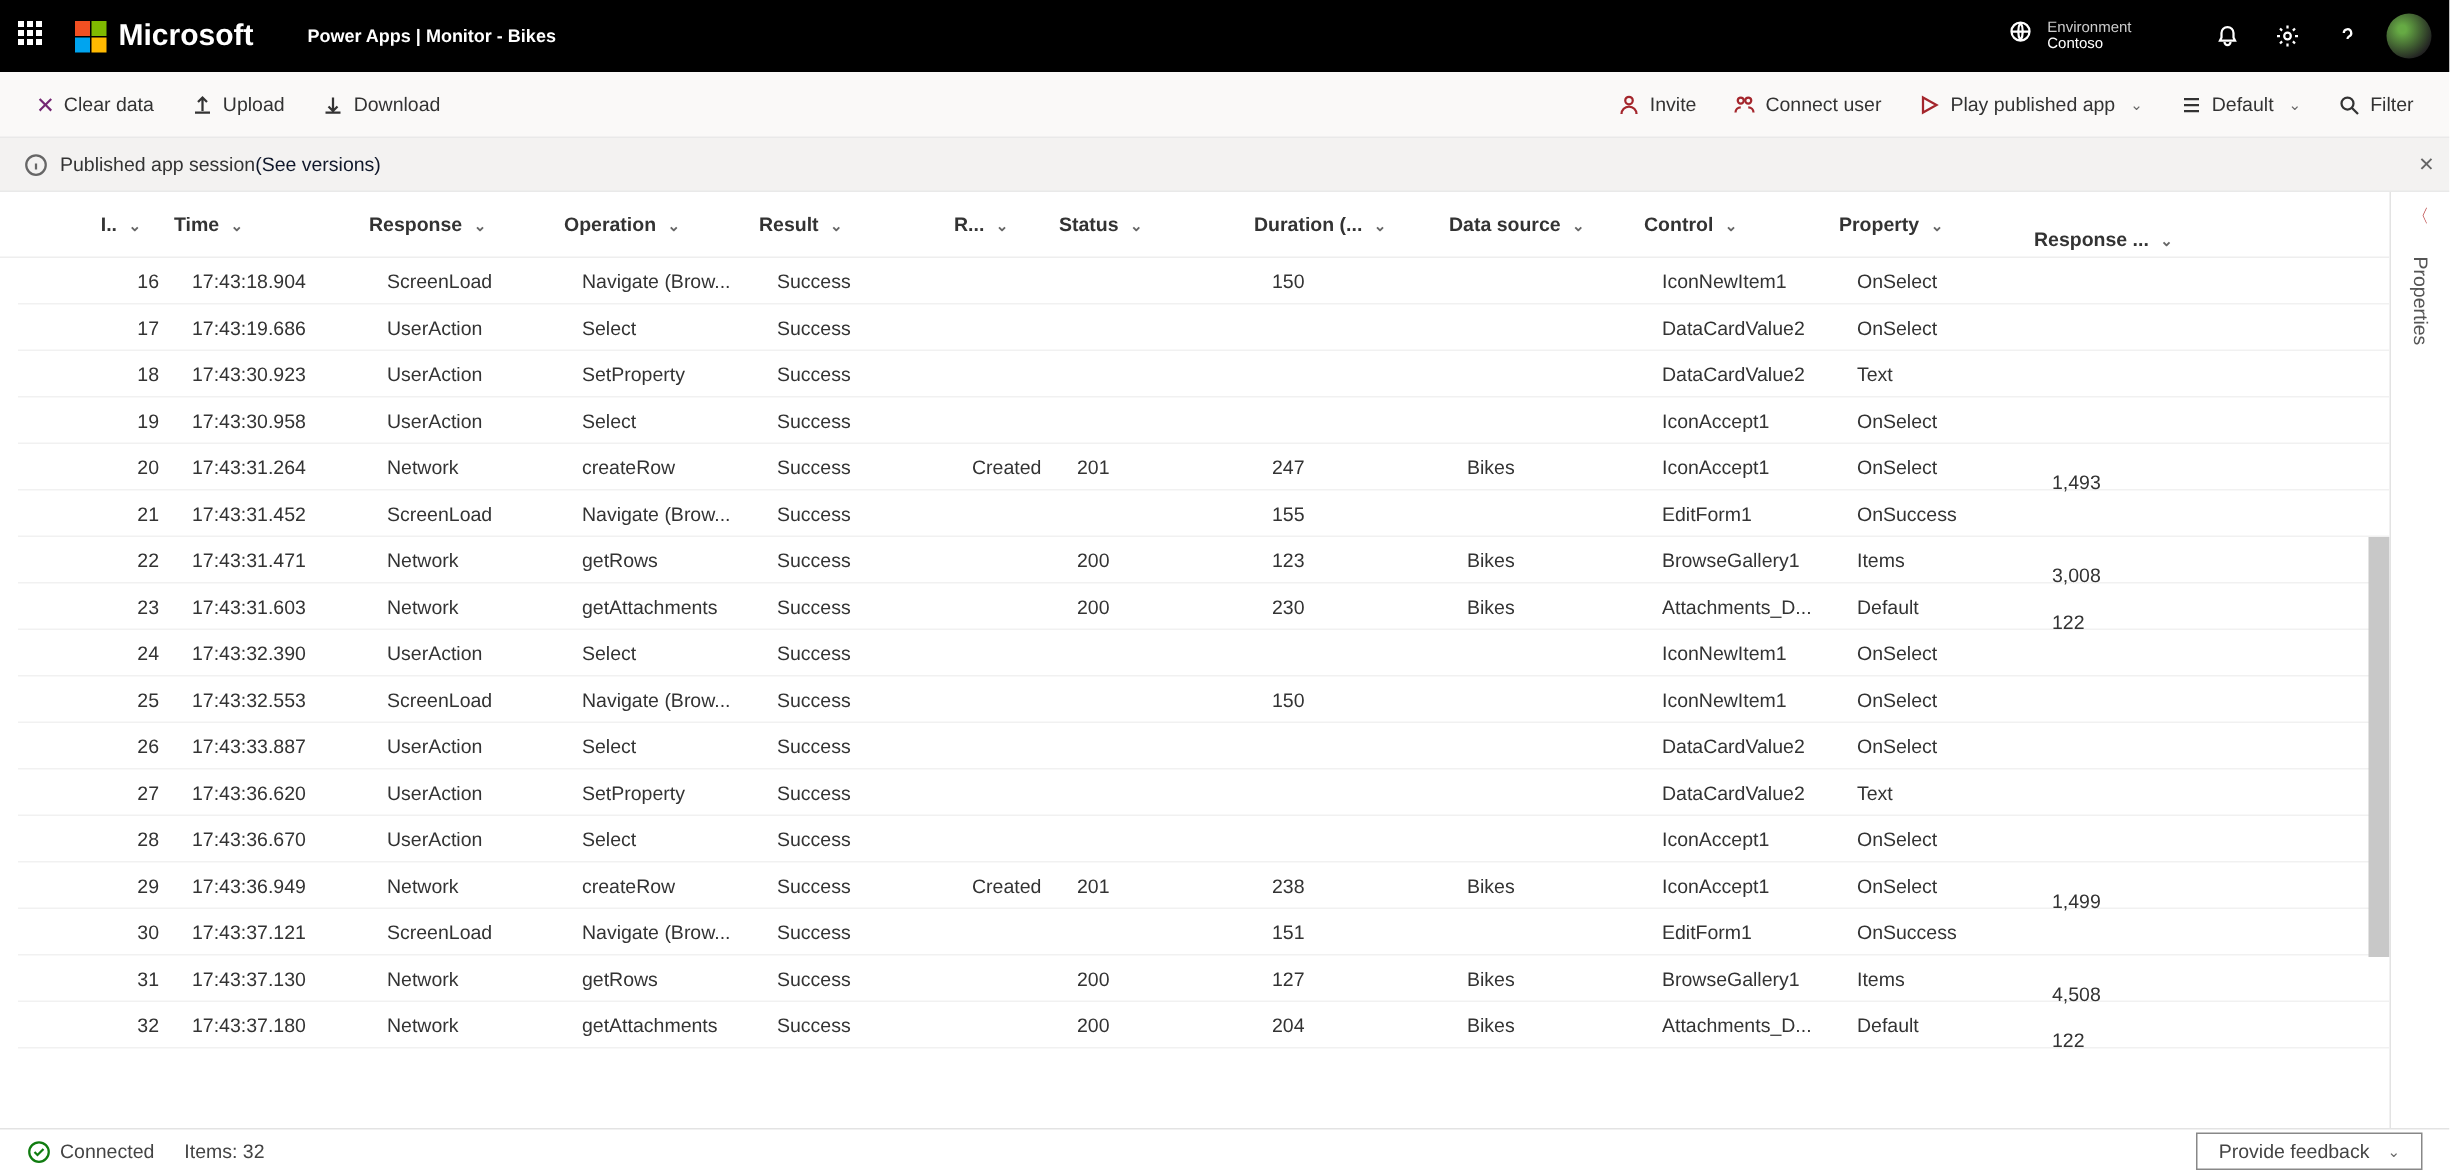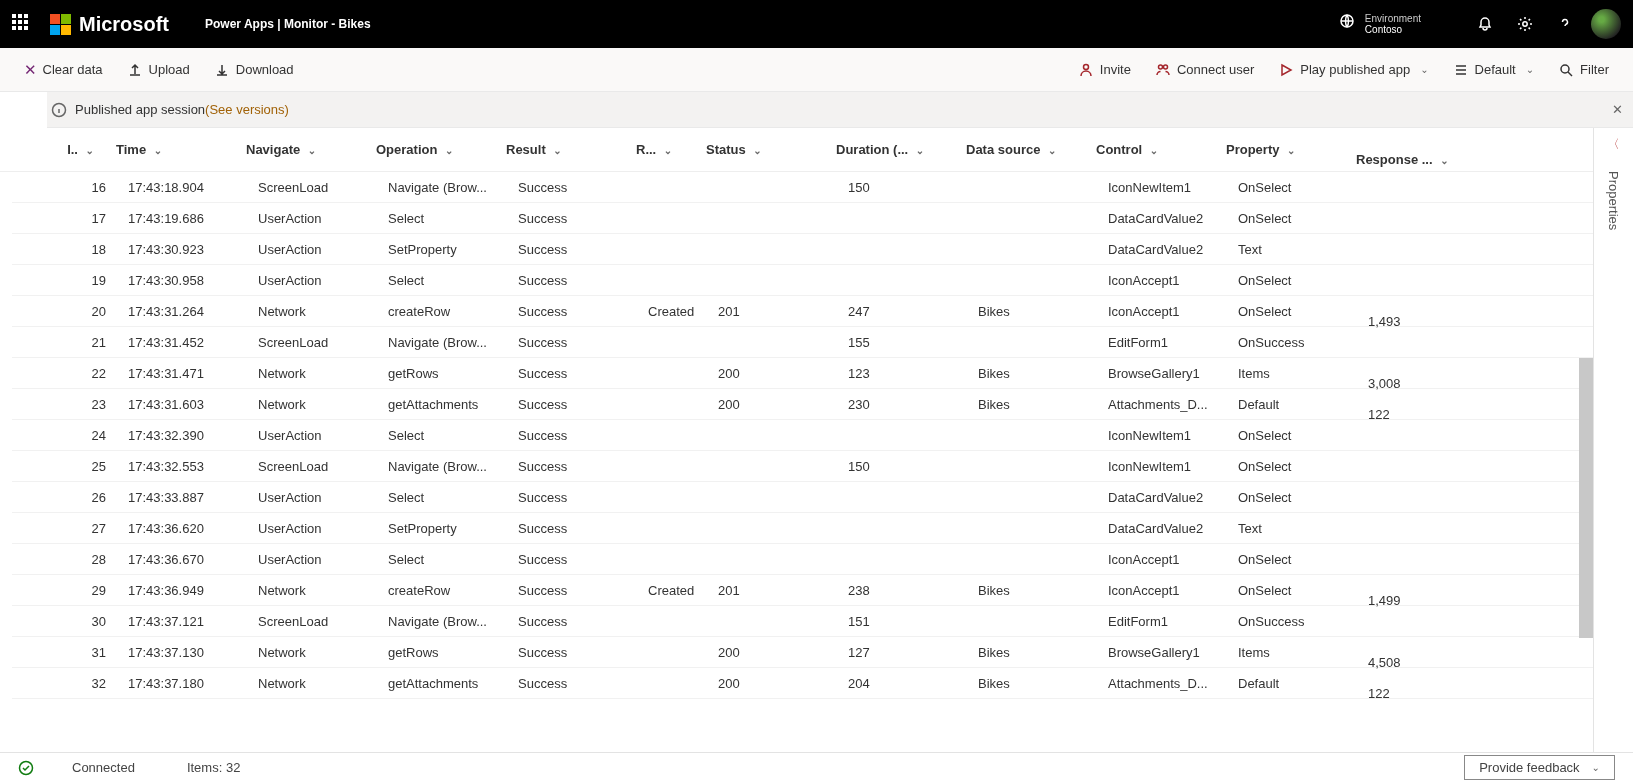--- a/index.html
+++ b/index.html
@@ -18,22 +18,22 @@
   .env-label { font-size: 10px; color: #ccc; }
   .env-name { font-size: 10px; }
   .tb-icon { width: 40px; height: 40px; display: flex; align-items: center; justify-content: center; cursor: pointer; color: #fff; }
   .avatar { width: 30px; height: 30px; border-radius: 50%; background: radial-gradient(circle at 35% 35%, #6a4 10%, #222 75%); margin-left: 6px; cursor: pointer; }
 
   .cmdbar { height: 44px; background: #faf9f8; border-bottom: 1px solid #e9e9e9; display: flex; align-items: center; padding: 0 24px; gap: 24px; color: #333; }
   .cmdbar .grp { display: flex; align-items: center; gap: 6px; cursor: pointer; }
   .cmdbar .spacer { flex: 1; }
   .purple-x { color: #742774; font-weight: 400; font-size: 15px; }
 
-  .infobar { height: 36px; background: #f3f2f1; border-bottom: 1px solid #e9e9e9; display: flex; align-items: center; padding: 0 4px; position: relative; margin-left: 47px; }
-  .infobar a { color: #a16207; text-decoration: none; }
+  .infobar { height: 36px; background: #f3f2f1; border-bottom: 1px solid #e9e9e9; display: flex; align-items: center; padding: 0 16px; position: relative; }
+  .infobar a { color: #0f172a; text-decoration: none; }
   .infobar .close { position: absolute; right: 10px; cursor: pointer; color: #666; }
 
   .main { display: flex; height: calc(782px - 48px - 44px - 36px - 30px); }
   .table-wrap { flex: 1; overflow: hidden; position: relative; }
   .thead { display: flex; height: 44px; align-items: center; border-bottom: 1px solid #eee; padding-left: 40px; font-weight: 600; color: #333; }
   .thead .col, .row .col { padding: 0 6px; overflow: hidden; text-overflow: ellipsis; white-space: nowrap; }
   .col-id { width: 70px; text-align: right; padding-right: 16px !important; }
   .col-time { width: 130px; }
   .col-cat { width: 130px; }
   .col-op { width: 130px; }
@@ -46,21 +46,21 @@
   .col-prop { width: 130px; }
   .col-resp { width: 120px; margin-top: 20px; }
   .chev { font-size: 10px; color: #666; margin-left: 4px; }
   .tbody { overflow-y: scroll; overflow-x: auto; height: calc(100% - 44px); padding-left: 12px; }
   .row { display: flex; height: 31px; align-items: center; border-bottom: 1px solid #f1f1f1; padding-left: 40px; color: #333; }
 
   .props-pane { width: 40px; border-left: 1px solid #e3e3e3; display: flex; flex-direction: column; align-items: center; padding-top: 8px; }
   .props-chev { color: #b44; font-size: 12px; margin-bottom: 18px; cursor: pointer; }
   .props-label { writing-mode: vertical-rl; font-size: 13px; color: #555; }
 
-  .statusbar { position: absolute; bottom: 0; left: 0; right: 0; height: 30px; background: #fff; border-top: 1px solid #e3e3e3; display: flex; align-items: center; padding: 0 18px; font-size: 13px; color: #444; gap: 32px; }
+  .statusbar { position: absolute; bottom: 0; left: 0; right: 0; height: 30px; background: #fff; border-top: 1px solid #e3e3e3; display: flex; align-items: center; padding: 0 18px; font-size: 13px; color: #444; }
   .statusbar .sb-spacer { flex: 1; }
   .feedback-btn { border: 1px solid #888; padding: 4px 14px; background: #fff; cursor: pointer; display: flex; align-items: center; gap: 8px; }
   .vscroll-indicator { position: absolute; right: 0; top: 230px; width: 14px; height: 280px; background: #c8c8c8; }
 
   svg.ic { width: 16px; height: 16px; stroke: currentColor; fill: none; stroke-width: 1.5; }
 </style>
 </head>
 <body>
 
 <div class="topbar">
@@ -179,21 +179,21 @@
   <span>Published app session </span>
   <a href="#">(See versions)</a>
   <span class="close">✕</span>
 </div>
 
 <div class="main">
   <div class="table-wrap">
     <div class="thead">
       <div class="col col-id"><span>I..</span> <span class="chev">⌄</span></div>
       <div class="col col-time"><span>Time</span> <span class="chev">⌄</span></div>
-      <div class="col col-cat"><span>Navigate</span> <span class="chev">⌄</span></div>
+      <div class="col col-cat"><span>Response</span> <span class="chev">⌄</span></div>
       <div class="col col-op"><span>Operation</span> <span class="chev">⌄</span></div>
       <div class="col col-res"><span>Result</span> <span class="chev">⌄</span></div>
       <div class="col col-rx"><span>R...</span> <span class="chev">⌄</span></div>
       <div class="col col-status"><span>Status</span> <span class="chev">⌄</span></div>
       <div class="col col-dur"><span>Duration (...</span> <span class="chev">⌄</span></div>
       <div class="col col-ds"><span>Data source</span> <span class="chev">⌄</span></div>
       <div class="col col-ctrl"><span>Control</span> <span class="chev">⌄</span></div>
       <div class="col col-prop"><span>Property</span> <span class="chev">⌄</span></div>
       <div class="col col-resp"><span>Response ...</span> <span class="chev">⌄</span></div>
     </div>

